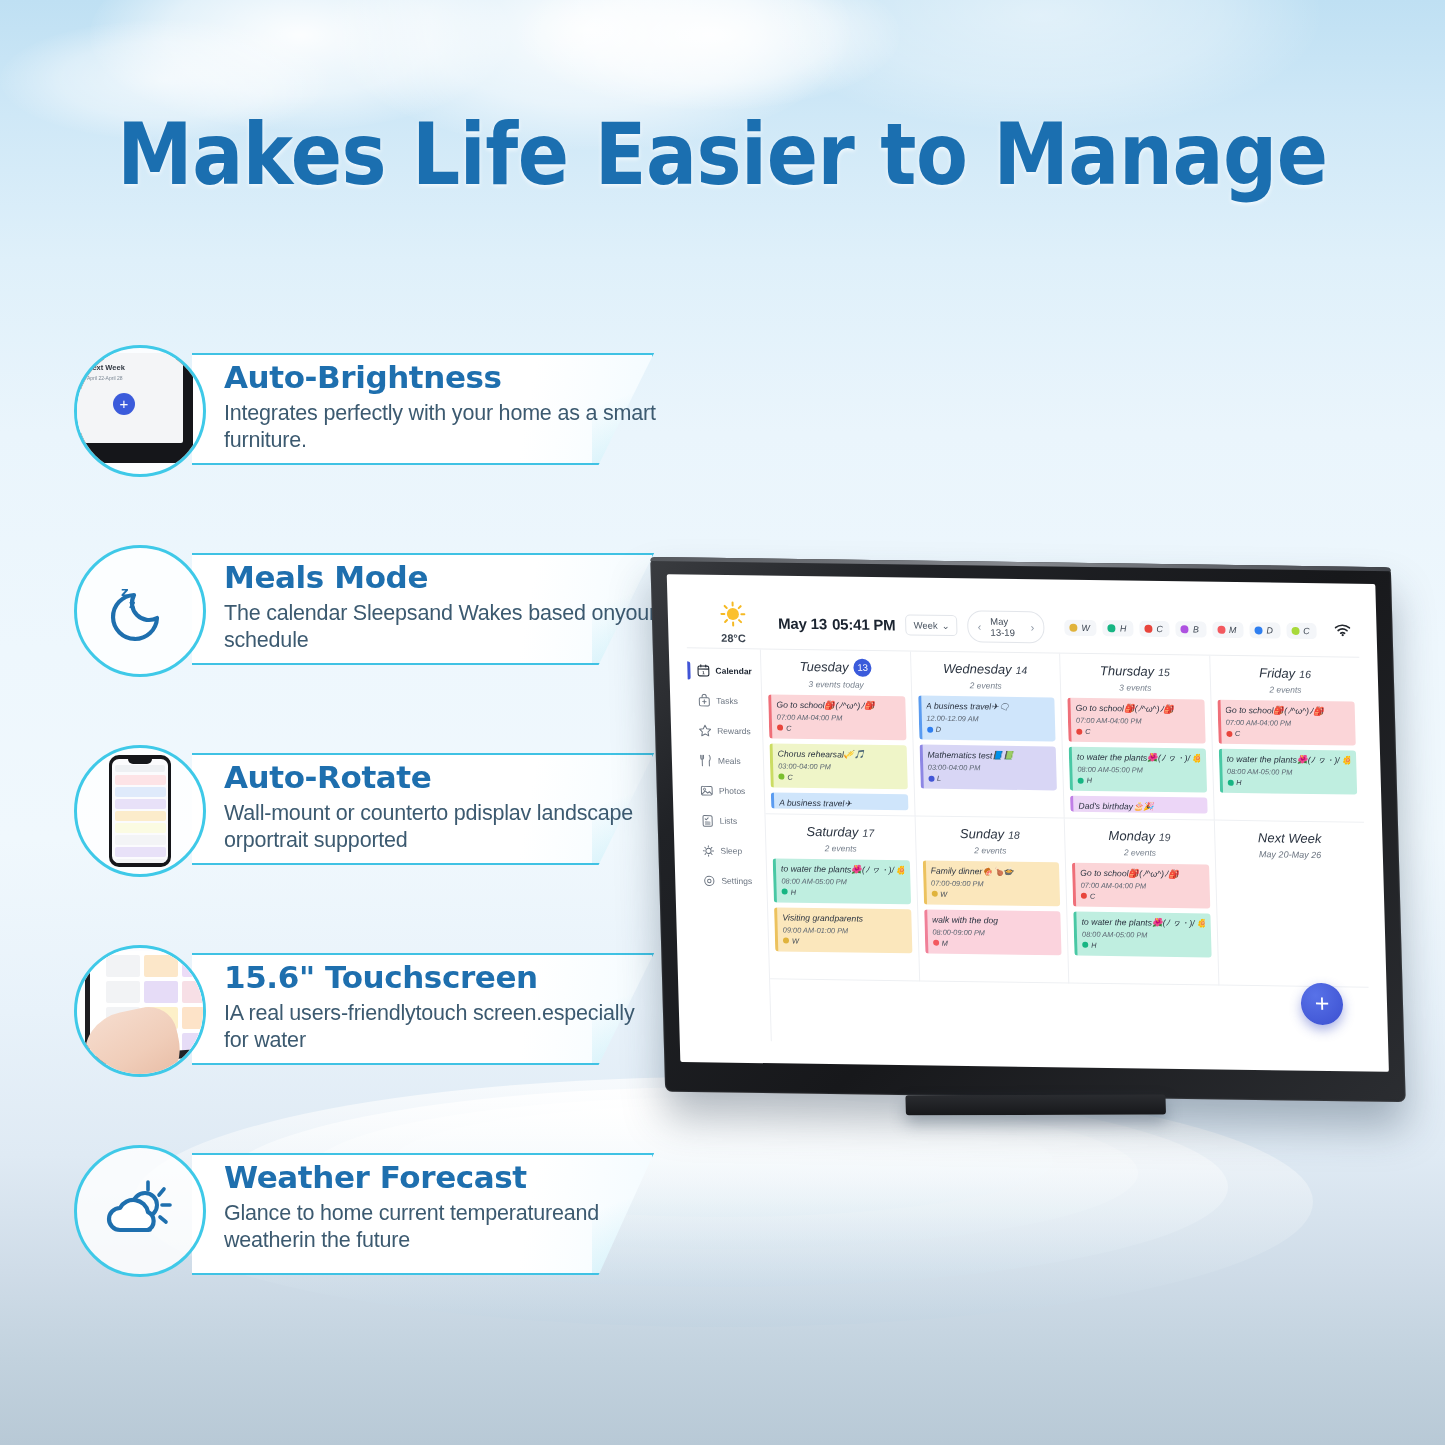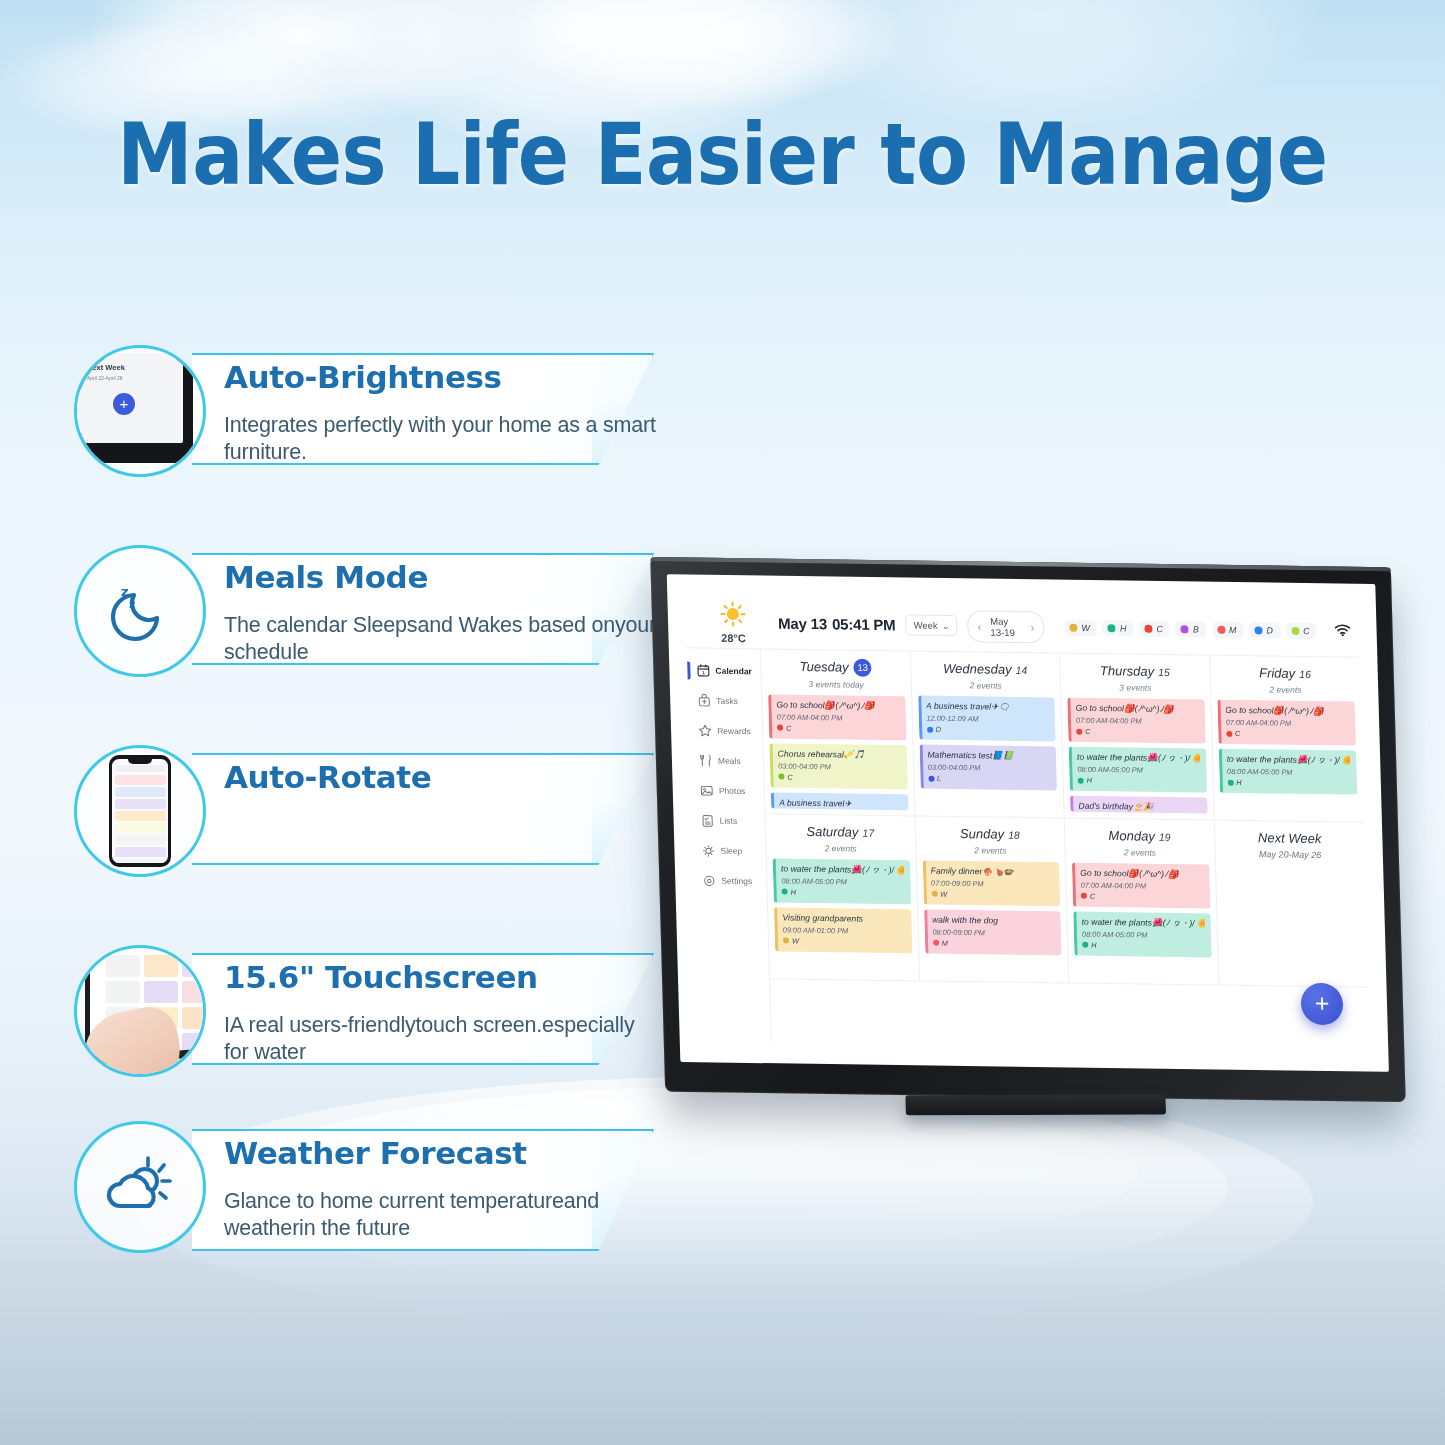--- a/index.html
+++ b/index.html
@@ -53,21 +53,21 @@
     content: ""; position: absolute; right: 0; top: 0; width: 13%; height: 100%;
     background: linear-gradient(160deg, rgba(63,194,228,0.0) 40%, rgba(63,194,228,0.20) 100%);
   }
   .feat-text { position: absolute; left: 150px; top: 16px; width: 440px; }
   .feat-title {
     font-family: "DejaVu Sans", sans-serif;
     font-weight: bold; font-size: 31px; color: #1e6fae;
     letter-spacing: -0.4px; line-height: 1.08; white-space: nowrap;
   }
   .feat-desc {
-    font-size: 21.5px; color: #3c5a70; line-height: 1.22; margin-top: 18px;
+    font-size: 21.5px; color: #3c5a70; line-height: 1.22; margin-top: 6px;
     letter-spacing: -0.2px;
   }
   .feat-circle {
     position: absolute; left: 0; top: 0; width: 132px; height: 132px;
     border-radius: 50%; border: 3px solid #3fc9e8;
     background: rgba(255,255,255,0.82);
     display: flex; align-items: center; justify-content: center;
     overflow: hidden;
   }
   .feat-circle svg { display: block; }
@@ -298,20 +298,21 @@
         <div class="prow" style="background:#fceccb"></div>
         <div class="prow" style="background:#fbfbe2"></div>
         <div class="prow" style="background:#f3f4f6"></div>
         <div class="prow" style="background:#e8e1f8"></div>
         <div class="prow" style="background:#f3f4f6"></div>
       </div>
     </div>
   </div>
   <div class="feat-text">
     <div class="feat-title">Auto-Rotate</div>
+    <div class="feat-desc">Wall-mount or counterto pdisplav landscape orportrait supported</div>
   </div>
 </div>
 
 <div class="feature" style="top:945px">
   <div class="feat-banner"></div>
   <div class="feat-circle">
     <div class="touch">
       <div class="tdev">
         <div class="tcol" style="left:16px">
           <div class="tev" style="background:#f2f3f5"></div>
@@ -335,21 +336,21 @@
       <div class="base"></div>
       <div class="hand"></div>
     </div>
   </div>
   <div class="feat-text">
     <div class="feat-title">15.6" Touchscreen</div>
     <div class="feat-desc">IA real users-friendlytouch screen.especially for water</div>
   </div>
 </div>
 
-<div class="feature" style="top:1121px; height:148px">
+<div class="feature" style="top:1145px; height:148px">
   <div class="feat-banner" style="height:122px"></div>
   <div class="feat-circle">
     <svg width="84" height="78" viewBox="0 0 84 78">
       <g stroke="#1e6fae" stroke-width="3.6" stroke-linecap="round">
         <line x1="50" y1="10" x2="50" y2="18"></line>
         <line x1="66" y1="17" x2="61" y2="23"></line>
         <line x1="72" y1="33" x2="64" y2="33"></line>
         <line x1="68" y1="50" x2="62" y2="45"></line>
         <line x1="52" y1="58" x2="52" y2="52"></line>
       </g>

